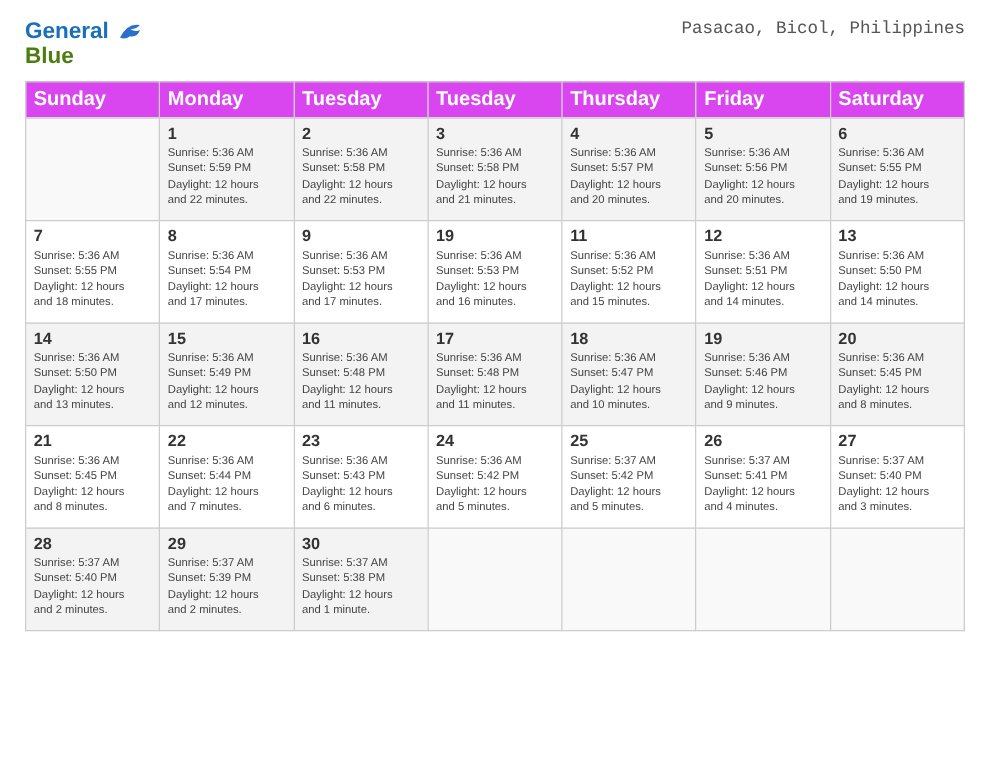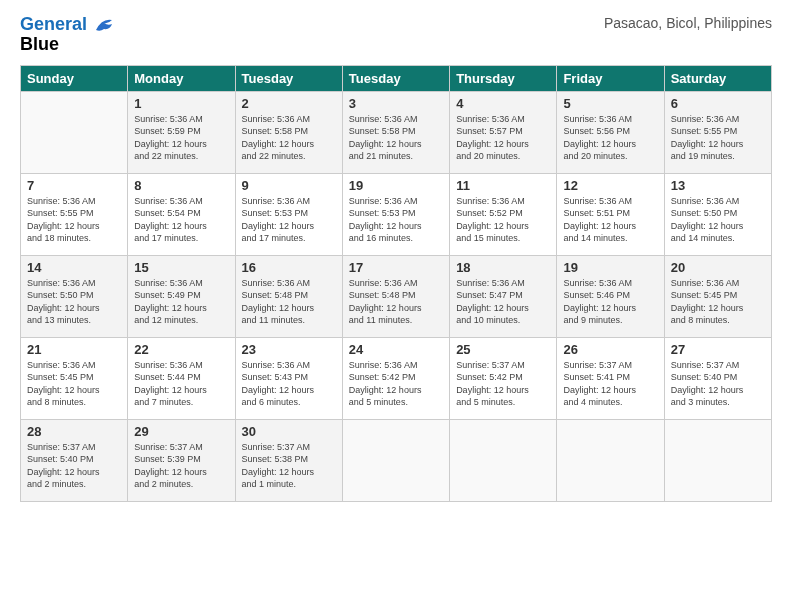--- a/index.html
+++ b/index.html
@@ -31,30 +31,31 @@
     }
     .month-title {
       font-size: 36px;
       font-weight: bold;
       color: #333;
       line-height: 1.1;
     }
     .location {
       font-size: 14px;
       color: #555;
+      font-family: Liberation Mono, monospace;
     }
     .calendar {
       width: 100%;
       border-collapse: collapse;
       table-layout: fixed;
     }
     .calendar th {
-      background: #0f766e;
+      background: #d946ef;
       color: #fff;
-      font-size: 13px;
+      font-size: 16px;
       font-weight: bold;
       padding: 5px 6px;
       text-align: left;
       border: 1px solid #ccc;
     }
     .calendar td {
       border: 1px solid #ccc;
       vertical-align: top;
       padding: 4px 6px;
       font-size: 9.5px;
@@ -88,21 +89,21 @@
 <div class="page">
   <div class="header">
     <div class="logo">
       <div>
         <div style="font-size:18px;font-weight:bold;color:#333;line-height:1.1;">
           <span style="color:#1a6fba;">General</span>
           <svg width="22" height="18" viewBox="0 0 22 18" style="display:inline-block;vertical-align:middle;margin-left:2px;">
             <path d="M2 14 Q8 2 18 4 Q14 8 10 7 Q14 10 18 8 Q16 14 10 13 Q6 16 2 14Z" fill="#2a6fc9"></path>
           </svg>
         </div>
-        <div style="font-size:18px;font-weight:bold;color:#000000;line-height:1.1;">Blue</div>
+        <div style="font-size:18px;font-weight:bold;color:#4d7c0f;line-height:1.1;">Blue</div>
       </div>
     </div>
     <div class="title-section">
       <div class="location">Pasacao, Bicol, Philippines</div>
     </div>
   </div>
 
   <table class="calendar">
     <thead>
       <tr>

